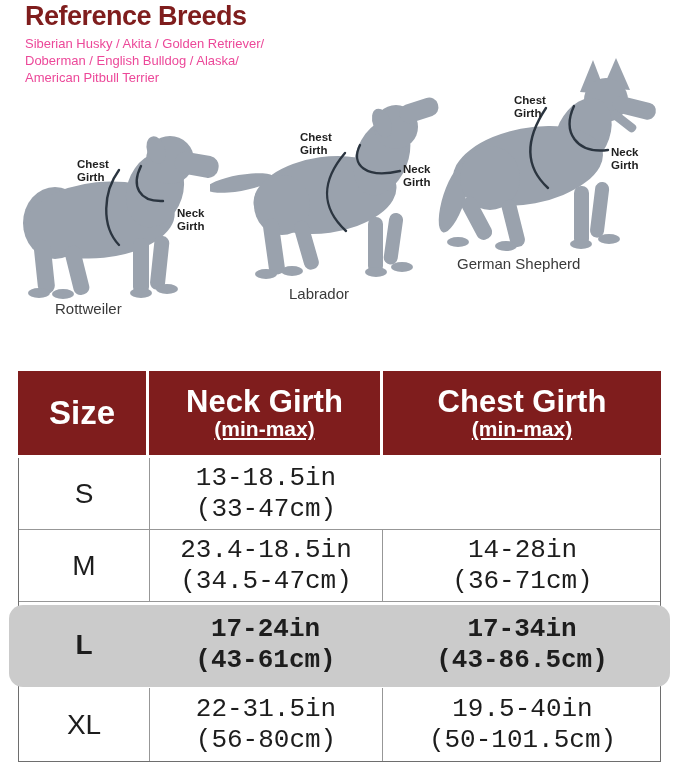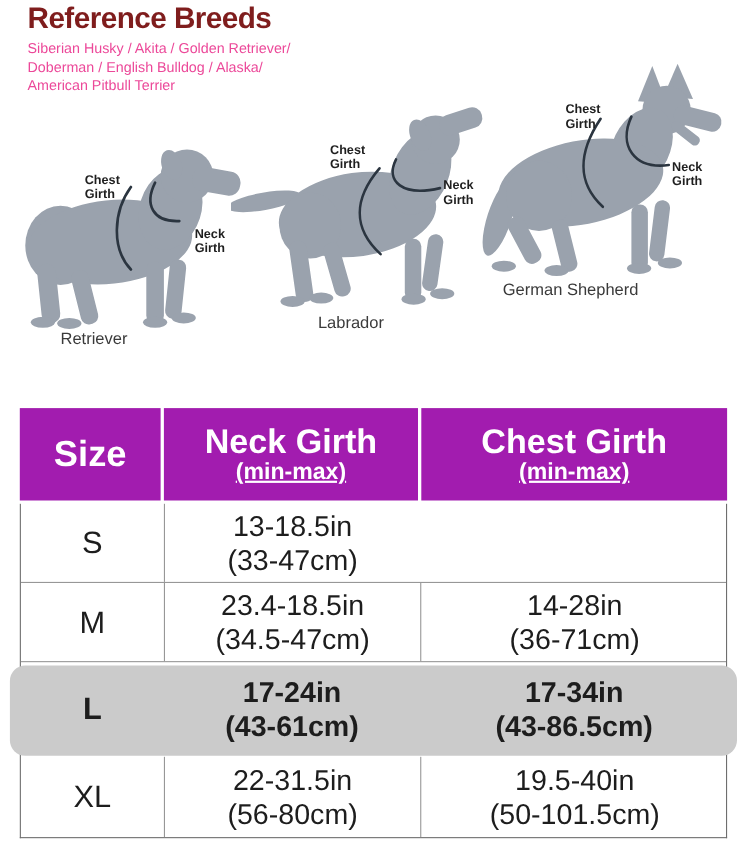--- a/index.html
+++ b/index.html
@@ -25,41 +25,41 @@
     line-height:1.15;white-space:pre-line;
   }
   .dog-name{position:absolute;font-size:15px;font-weight:500;color:#3a3a3a;}
   
   .size-table{position:absolute;left:18px;top:371px;width:643px;}
   .thead{
     display:grid;grid-template-columns:128px 231px 278px;column-gap:3px;
     height:84px;
   }
   .th{
-    background:#a21caf;color:#ffffff;display:flex;flex-direction:column;
+    background:#7f1d1d;color:#ffffff;display:flex;flex-direction:column;
     align-items:center;justify-content:center;text-align:left;font-weight:700;
   }
   .th .main{font-size:31px;line-height:1.05;}
   .th .sub{font-size:21px;line-height:1.05;text-decoration:underline;}
   .th.size-col .main{font-size:33px;}
   .tbody{
     margin-top:3px;border:1px solid #6e6e6e;border-top:none;
   }
   .row{
     display:grid;grid-template-columns:130px 233px 280px;
     border-bottom:1px solid #979797;
   }
   .row:last-child{border-bottom:none;}
   .cell{
     display:flex;flex-direction:column;align-items:center;justify-content:center;
     text-align:center;color:#1d1d1d;font-size:26px;line-height:1.18;
     white-space:pre-line;position:relative;z-index:1;
   }
   .cell.size{font-size:28px;}
-  .row .cell + .cell{border-left:1px solid #979797;}
+  .row .cell + .cell{border-left:1px solid #979797;font-family:Liberation Mono, monospace;}
   .row-s,.row-m{height:71px;}
   .row-l{height:86px;}
   .row-xl{height:73px;}
   .row.highlight{border-bottom:none;font-weight:700;position:relative;}
   .row.highlight .cell + .cell{border-left:none;}
   .row.highlight::before{
     content:"";position:absolute;top:3px;bottom:1px;left:-10px;right:-10px;
     background:#cbcbcb;border-radius:14px;z-index:0;
   }
 </style>
@@ -90,21 +90,21 @@
       <ellipse cx="24" cy="165" rx="11" ry="5"></ellipse>
       <ellipse cx="48" cy="166" rx="11" ry="5"></ellipse>
     </g>
     <path class="girth-arc" d="M104,42 C88,64 86,98 104,117"></path>
     <path class="girth-arc" d="M126,38 C116,58 124,74 148,73"></path>
   </svg>
   <div class="girth-label" style="left:77px;top:158px;">Chest
 Girth</div>
   <div class="girth-label" style="left:177px;top:207px;">Neck
 Girth</div>
-  <div class="dog-name" style="left:55px;top:300px;">Retriever</div>
+  <div class="dog-name" style="left:55px;top:300px;">Rottweiler</div>
 
   <svg class="dog-svg" style="left:210px;top:95px;" width="235" height="185" viewBox="0 0 235 185">
     <g class="dog-fill">
       <ellipse cx="30" cy="88" rx="34" ry="8" transform="rotate(-10 30 88)"></ellipse>
       <ellipse cx="115" cy="100" rx="72" ry="38" transform="rotate(-8 115 100)"></ellipse>
       <ellipse cx="172" cy="62" rx="26" ry="40" transform="rotate(22 172 62)"></ellipse>
       <circle cx="186" cy="32" r="22"></circle>
       <rect x="190" y="12" width="40" height="19" rx="9" transform="rotate(-18 190 22)"></rect>
       <ellipse cx="172" cy="28" rx="9" ry="15" transform="rotate(-22 172 28)"></ellipse>
       <rect x="158" y="122" width="15" height="56" rx="7"></rect>

